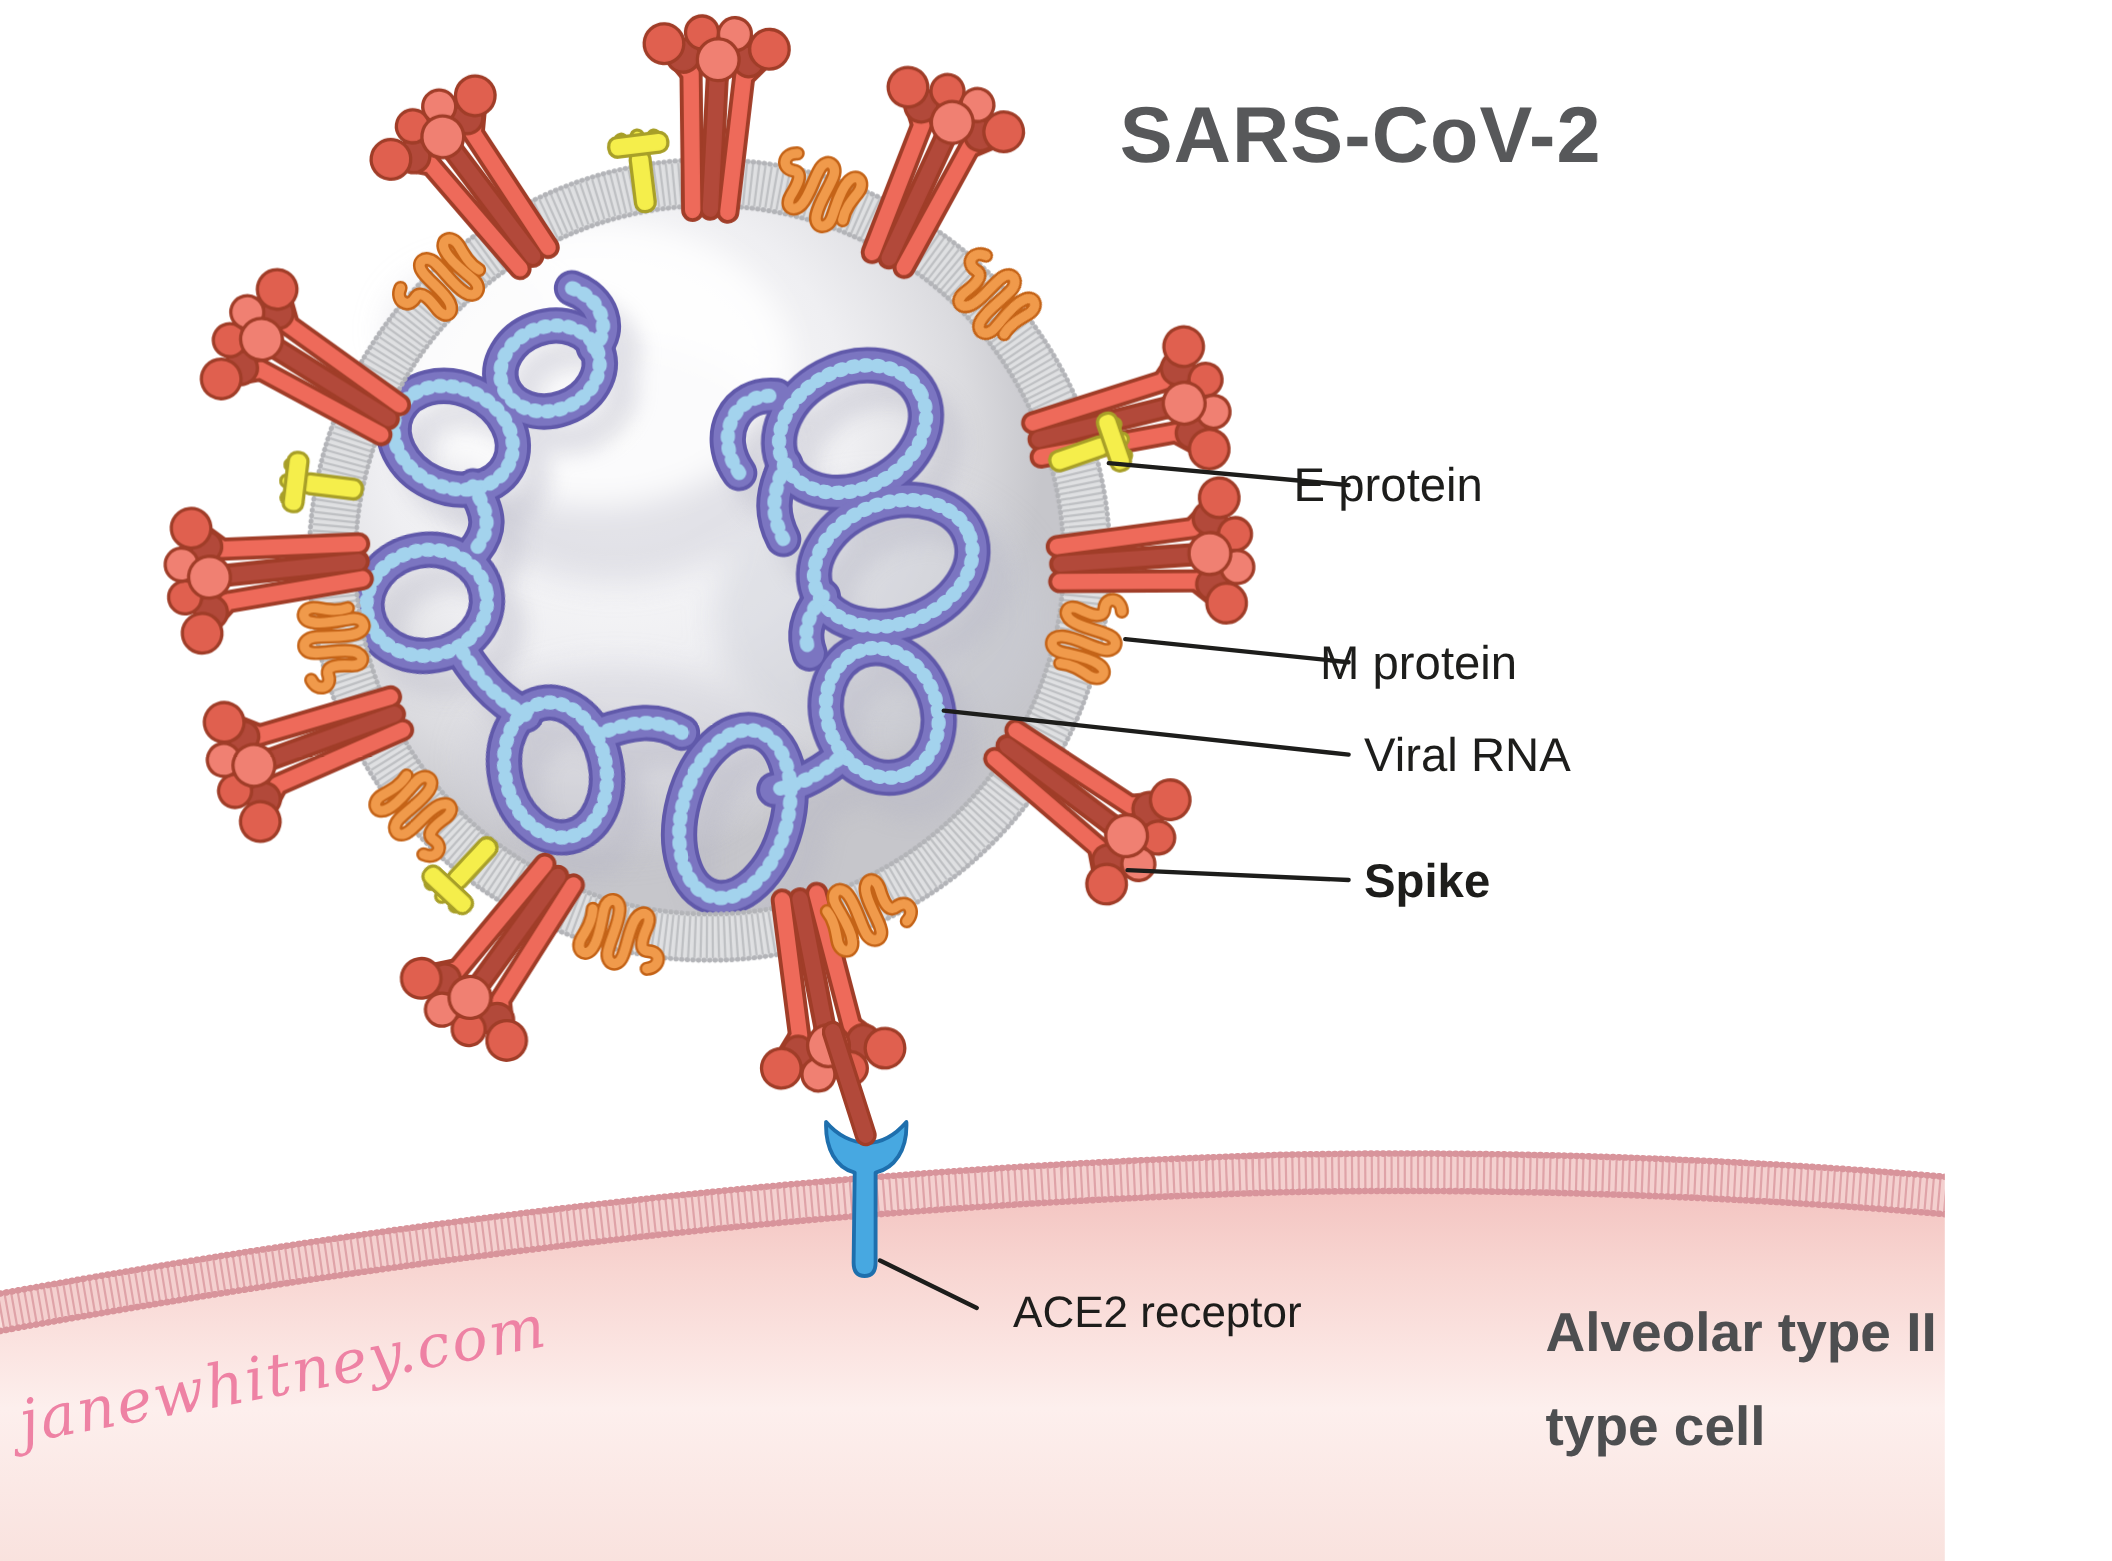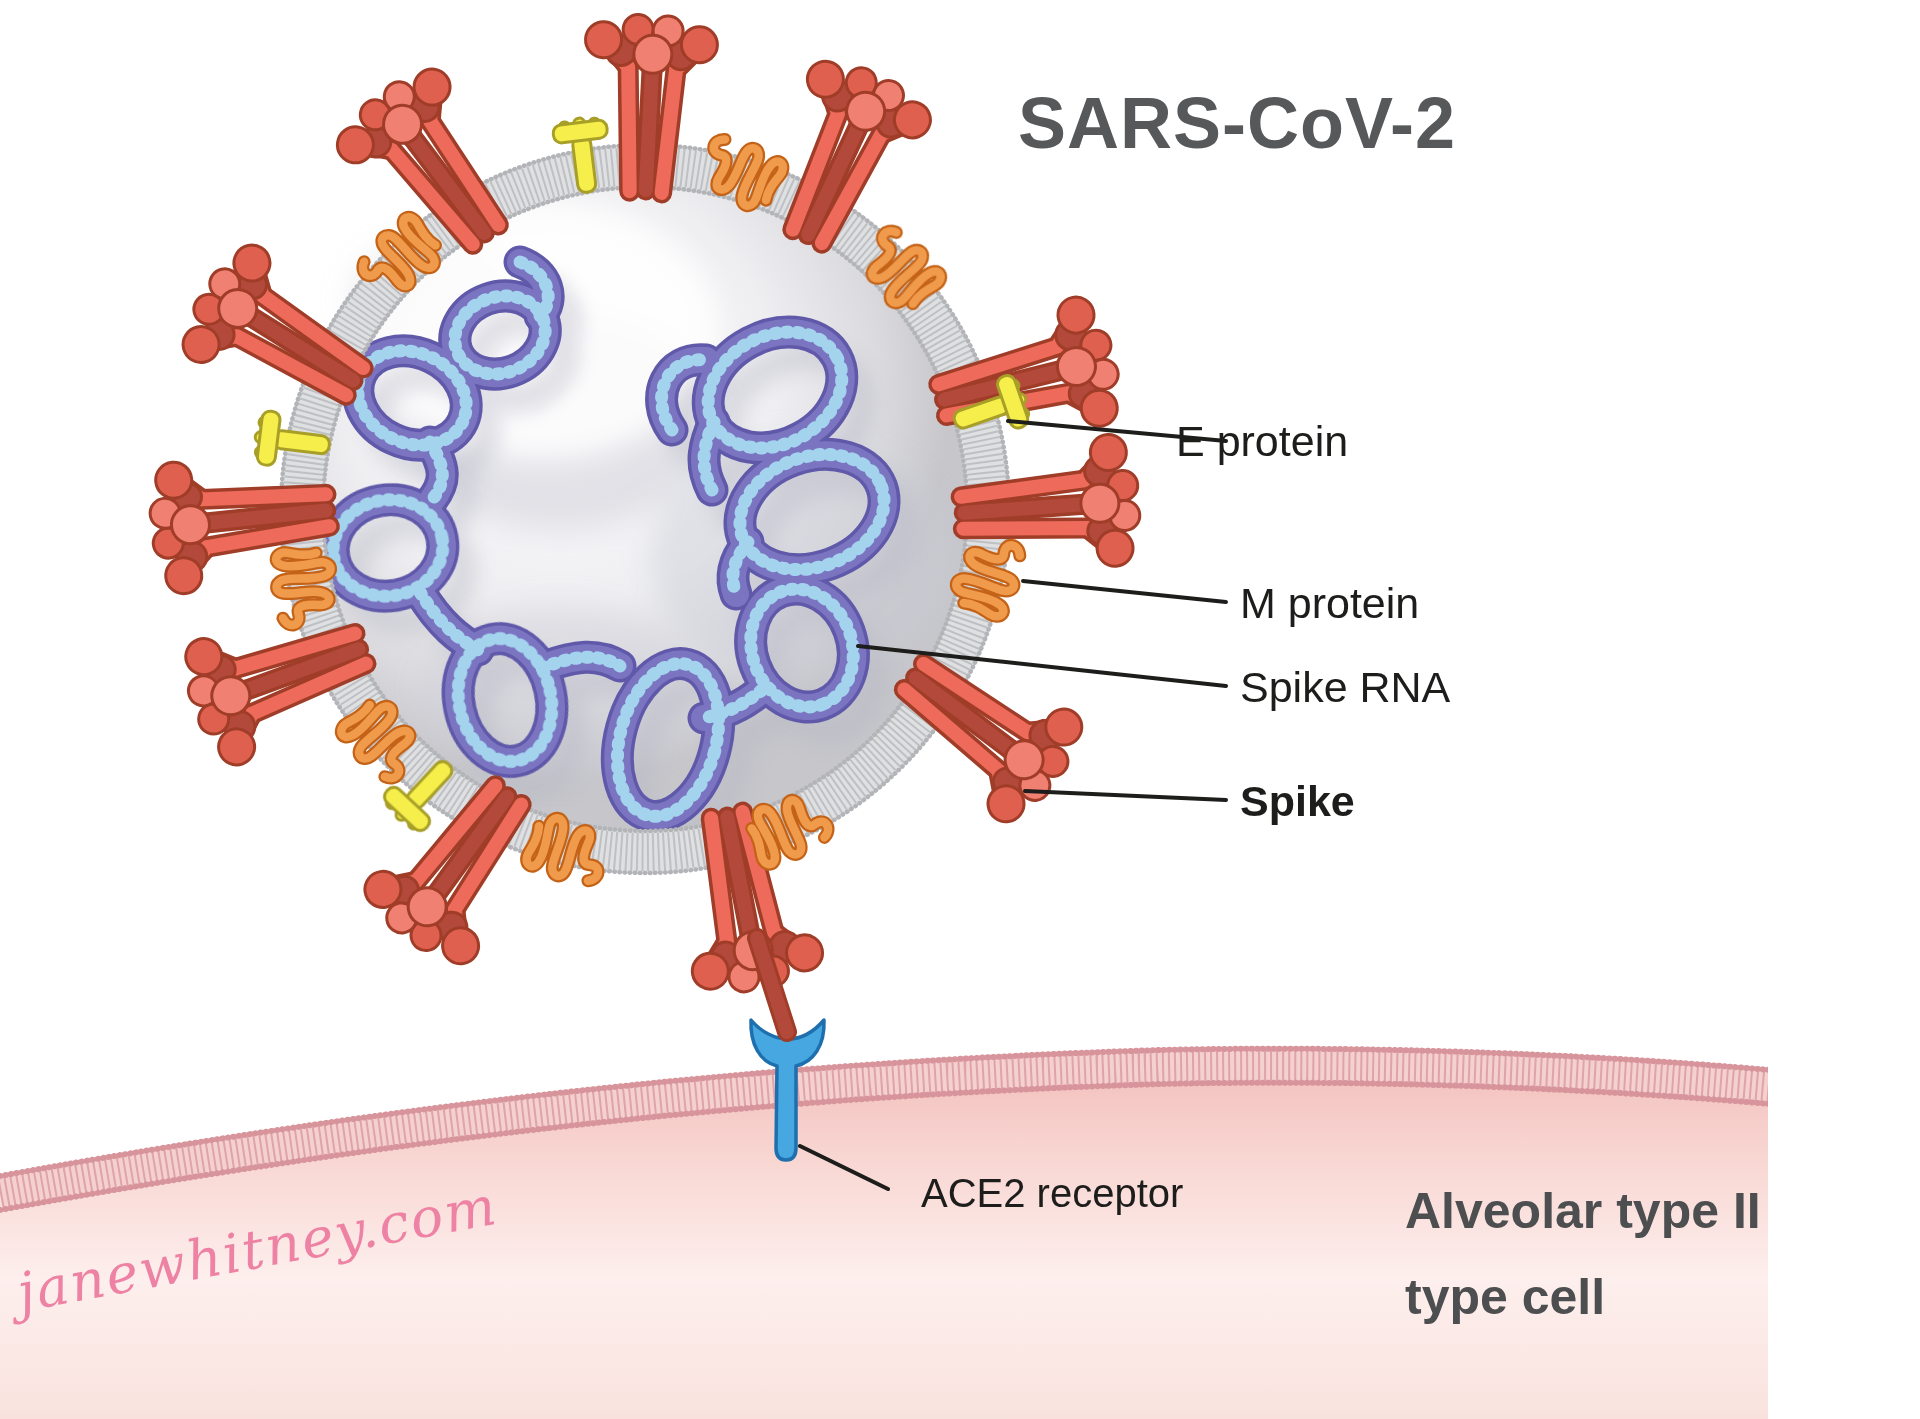--- a/index.html
+++ b/index.html
@@ -7,21 +7,21 @@
     position:relative;width:1768px;height:1419px;overflow:hidden;
     background:#ffffff;font-family:"Liberation Sans",sans-serif;
   }
   #fig{position:absolute;left:0;top:0;width:1920px;height:1419px;}
   .lbl{position:absolute;color:#1d1d1b;font-size:43px;line-height:1.1;white-space:nowrap;}
   #title{
     position:absolute;left:1018px;top:82px;font-size:72px;font-weight:bold;
     color:#57585a;letter-spacing:1px;white-space:nowrap;
   }
   #lbl-e{left:1176px;top:418px;}
-  #lbl-m{left:1240px;top:580px;text-align:right;}
+  #lbl-m{left:1200px;top:580px;text-align:right;}
   #lbl-rna{left:1240px;top:664px;}
   #lbl-spike{left:1240px;top:778px;font-weight:bold;}
   #lbl-ace2{left:921px;top:1171px;font-size:40px;}
   #cell-label{
     position:absolute;left:1405px;top:1168px;font-size:50px;font-weight:bold;
     color:#4d4e50;line-height:86px;white-space:nowrap;
   }
   #watermark{
     position:absolute;left:18px;top:1262px;font-size:54px;font-style:italic;
     color:#ee82a4;transform:rotate(-10.5deg);transform-origin:left center;
@@ -228,21 +228,21 @@
           <line x1="1025" y1="791" x2="1226" y2="800"></line>
           <line x1="800" y1="1146" x2="888" y2="1189"></line>
         </g>
       </g>
   </svg>
 
   <div id="title">SARS-CoV-2</div>
 
   <div class="lbl" id="lbl-e">E protein</div>
   <div class="lbl" id="lbl-m">M protein</div>
-  <div class="lbl" id="lbl-rna">Spike RNA</div>
+  <div class="lbl" id="lbl-rna">Viral RNA</div>
   <div class="lbl" id="lbl-spike">Spike</div>
   <div class="lbl" id="lbl-ace2">ACE2 receptor</div>
 
   <div id="cell-label">
     <div>Alveolar type II</div>
     <div>type cell</div>
   </div>
 
   <div id="watermark">janewhitney.com</div>
 </div>

